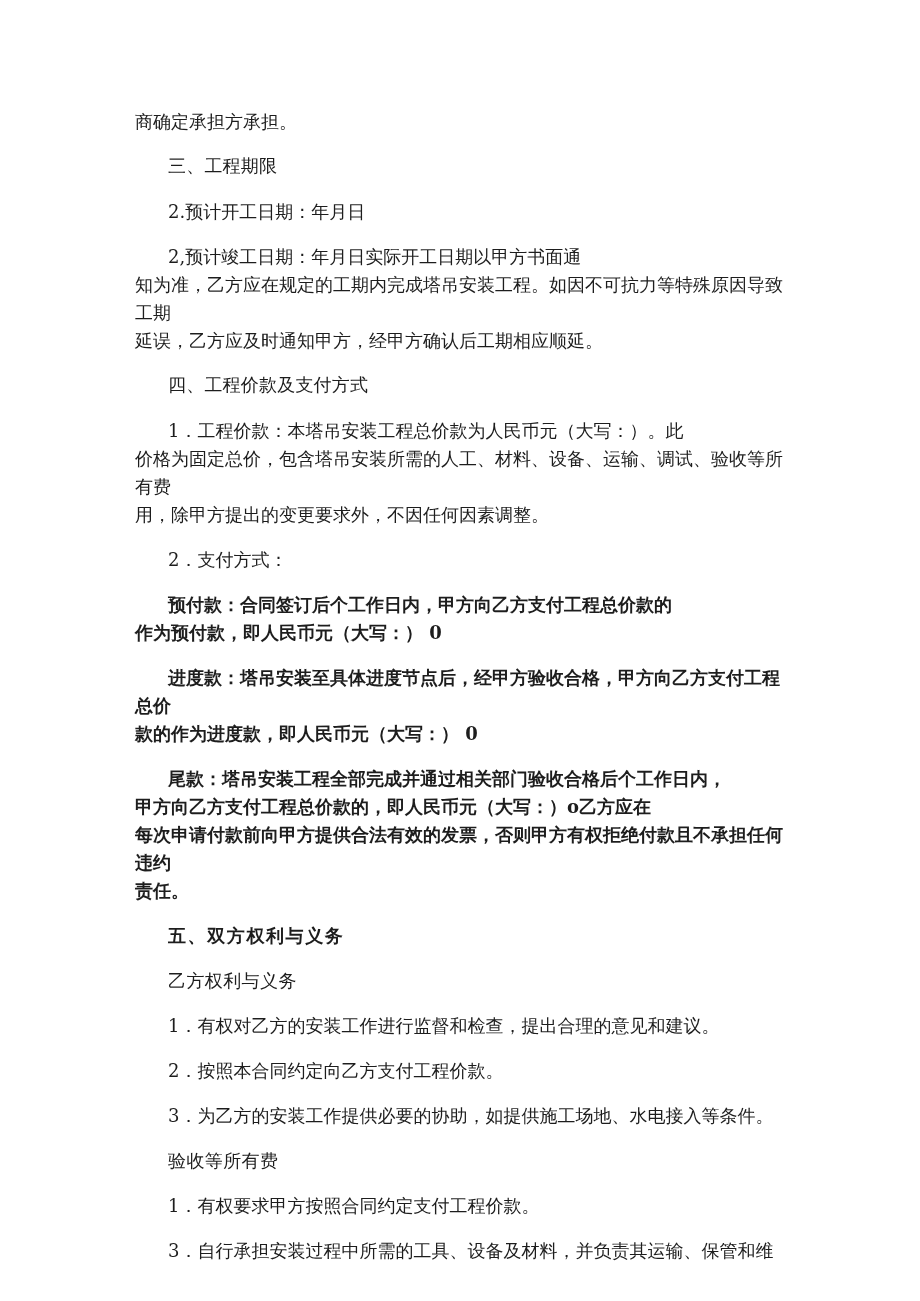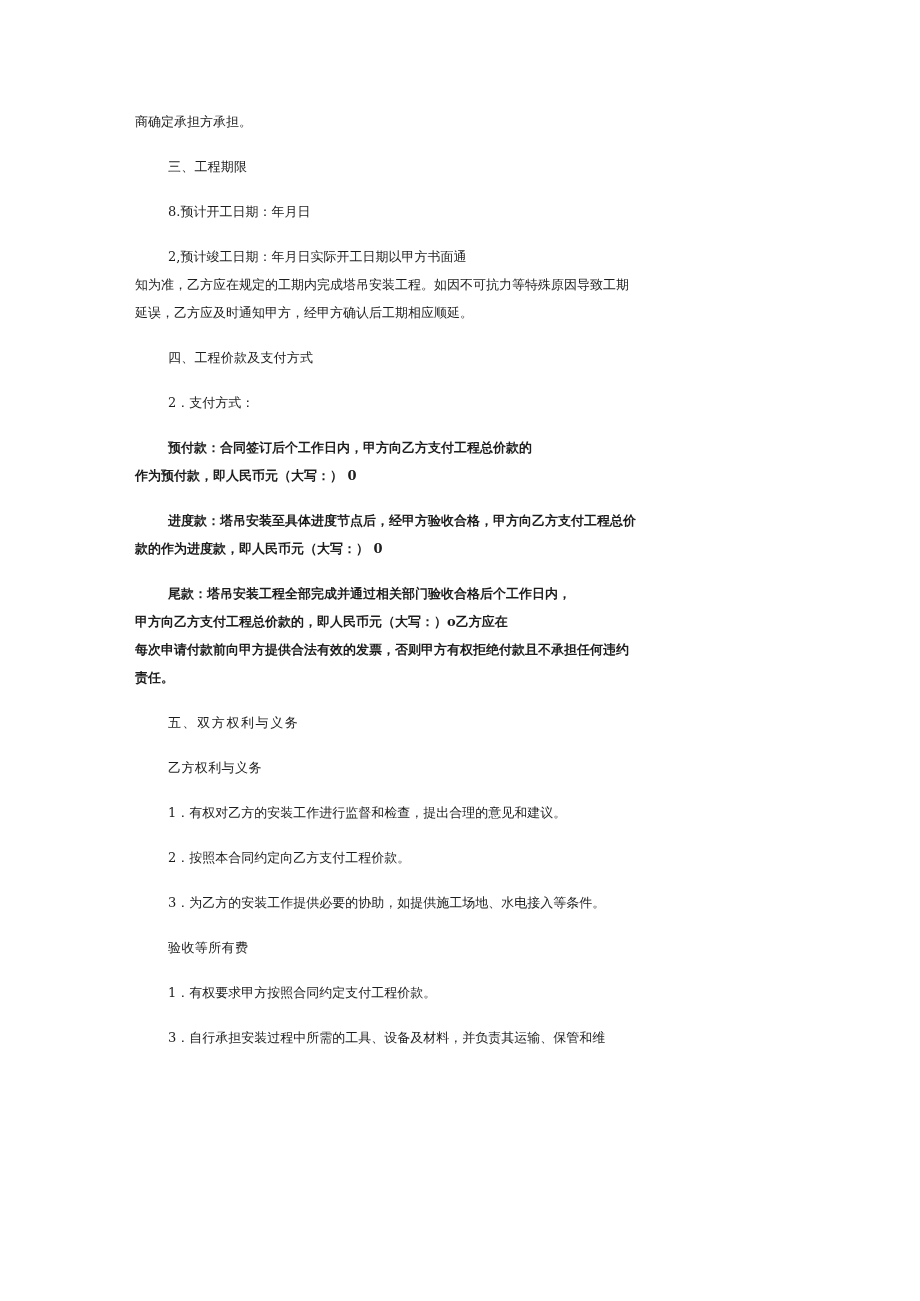--- a/index.html
+++ b/index.html
@@ -23,21 +23,21 @@
     top: 0;
     width: 920px;
     height: 1301px;
     background: #ffffff;
     box-sizing: border-box;
     padding: 108px 135px 0 135px;
   }
 
   .doc-body {
     width: 650px;
-    font-size: 13px;
+    font-size: 18px;
     line-height: 28px;
     text-align: left;
     color: #1d1d1d;
   }
 
   
   .para {
     margin: 0 0 17px 0;
     padding: 0;
     text-indent: 0;
@@ -47,25 +47,27 @@
 
   .para.indent {
     text-indent: 33px;
     font-weight: bold;
   }
 
   
   .para.heading {
     text-indent: 33px;
     letter-spacing: 0.2px;
+    font-family: Liberation Mono, monospace;
   }
 
   .para.heading-wide {
     text-indent: 33px;
     letter-spacing: 1.6px;
+    font-weight: bold;
   }
 
   .para.subheading {
     text-indent: 33px;
     letter-spacing: 0.4px;
   }
 
   
   .para.numbered {
     text-indent: 33px;
@@ -79,28 +81,31 @@
 </head>
 <body>
 
 <div id="page">
   <div class="doc-body">
 
     <p class="para">商确定承担方承担。</p>
 
     <p class="para heading">三、工程期限</p>
 
-    <p class="para numbered">8.预计开工日期：年月日</p>
+    <p class="para numbered">2.预计开工日期：年月日</p>
 
     <p class="para numbered">2,预计竣工日期：年月日实际开工日期以甲方书面通
 知为准，乙方应在规定的工期内完成塔吊安装工程。如因不可抗力等特殊原因导致工期
 延误，乙方应及时通知甲方，经甲方确认后工期相应顺延。</p>
 
     <p class="para heading">四、工程价款及支付方式</p>
 
+    <p class="para numbered">1．工程价款：本塔吊安装工程总价款为人民币元（大写：）。此
+价格为固定总价，包含塔吊安装所需的人工、材料、设备、运输、调试、验收等所有费
+用，除甲方提出的变更要求外，不因任何因素调整。</p>
 
     <p class="para numbered">2．支付方式：</p>
 
     <p class="para indent">预付款：合同签订后个工作日内，甲方向乙方支付工程总价款的
 作为预付款，即人民币元（大写：） 0</p>
 
     <p class="para indent">进度款：塔吊安装至具体进度节点后，经甲方验收合格，甲方向乙方支付工程总价
 款的作为进度款，即人民币元（大写：） 0</p>
 
     <p class="para indent">尾款：塔吊安装工程全部完成并通过相关部门验收合格后个工作日内，

